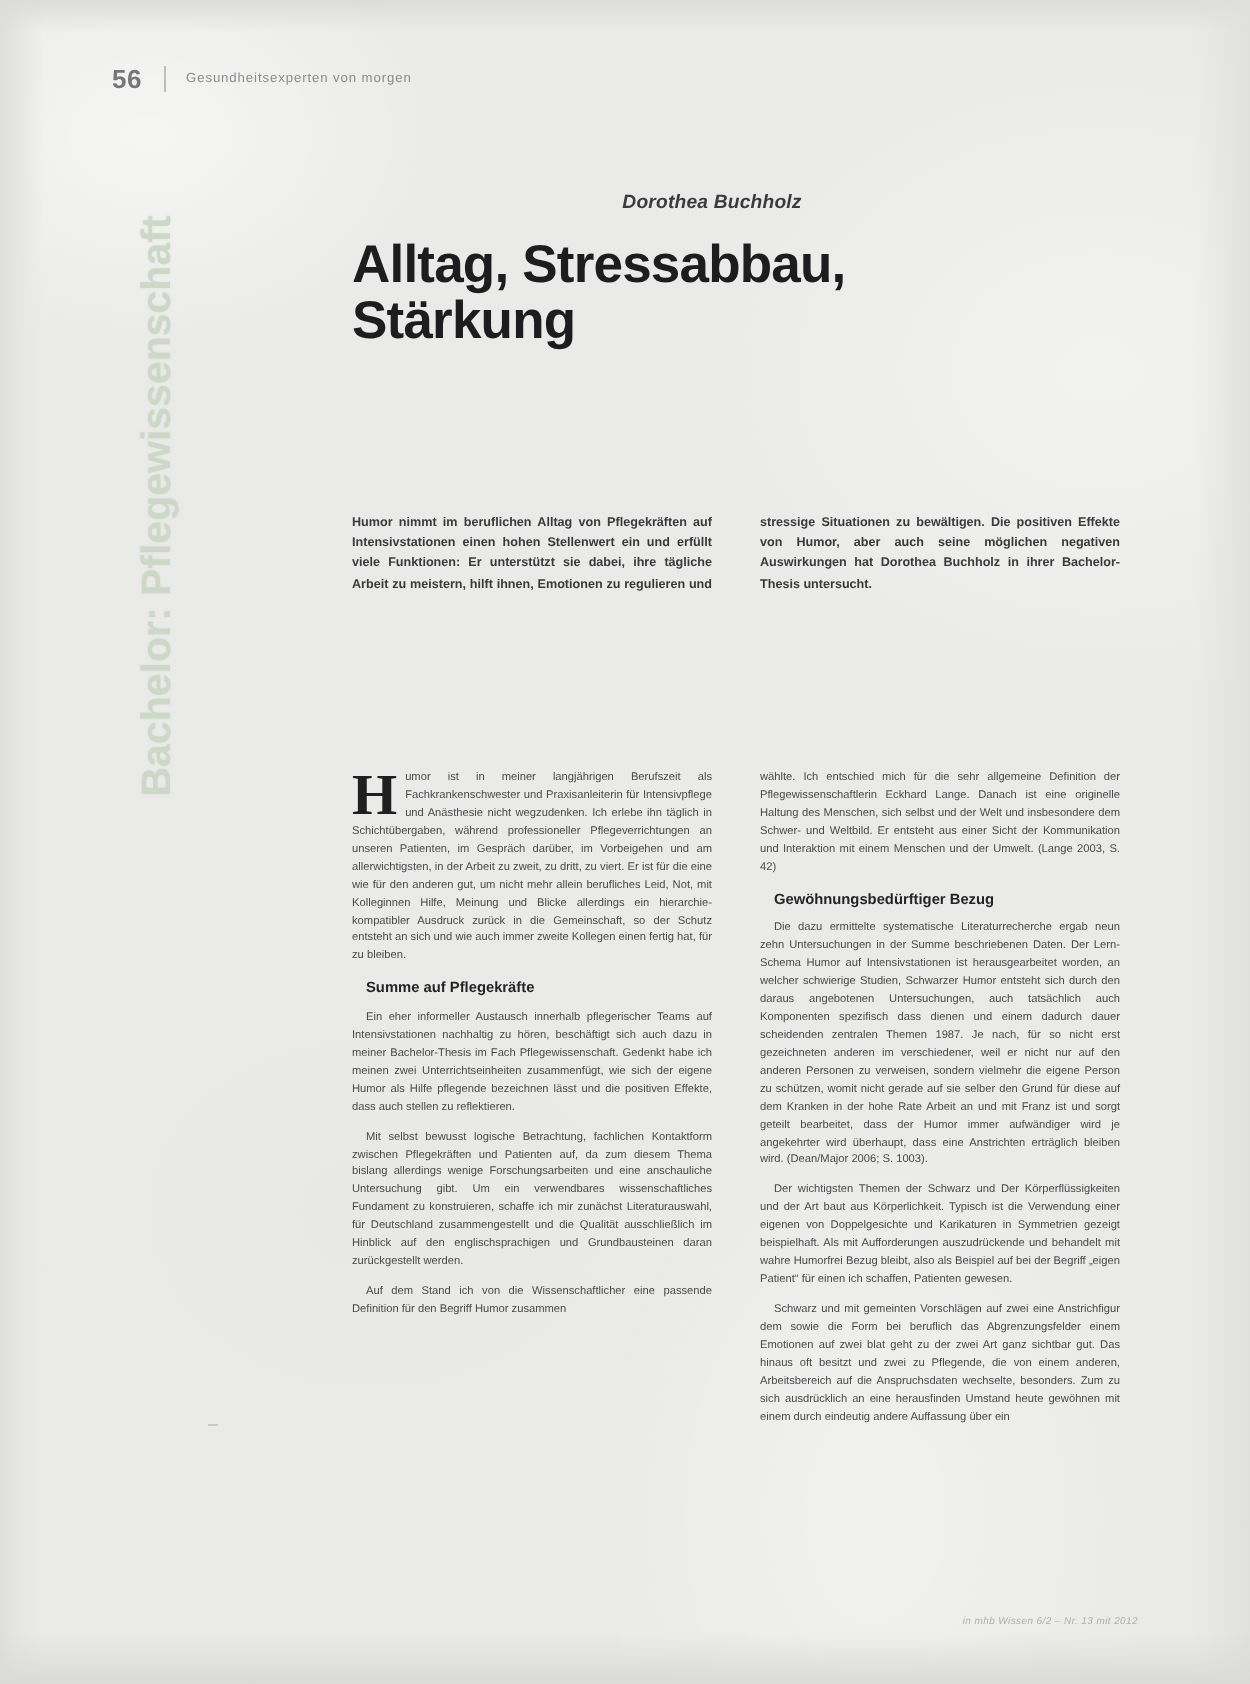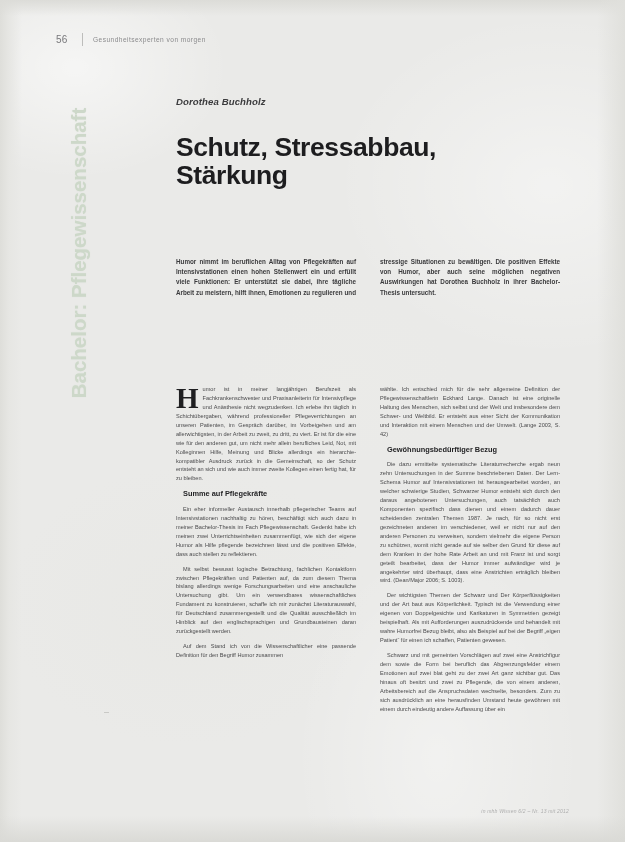--- a/index.html
+++ b/index.html
@@ -44,21 +44,21 @@
     position:absolute;left:0;bottom:0;width:625px;height:26px;
     background:linear-gradient(0deg,#dadad6 0%,rgba(234,234,231,0) 100%);
   }
 
   
   .header{
     position:absolute;left:56px;top:28px;width:500px;height:22px;
     display:flex;align-items:center;gap:10px;
   }
   .folio{
-    font-size:10px;font-weight:400;color:#77777a;letter-spacing:.3px;
+    font-size:13px;font-weight:700;color:#77777a;letter-spacing:.3px;
     min-width:16px;
   }
   .header-rule{
     width:1px;height:13px;background:#bdbdbb;flex:none;
   }
   .running-head{
     font-size:6.6px;color:#8b8b8d;letter-spacing:.45px;white-space:nowrap;
   }
   .sidebar-wrap{
     position:absolute;left:62px;top:88px;width:34px;height:330px;
@@ -73,21 +73,21 @@
     color:#cdd8c9;
     white-space:nowrap;
     letter-spacing:0px;
     text-shadow:0 0 1px rgba(205,216,201,.6);
   }
 
   
   .title-block{position:absolute;left:176px;top:96px;width:360px;}
   .author{
     font-size:9.6px;font-style:italic;font-weight:700;color:#3b3b3d;
-    letter-spacing:.1px;margin-bottom:26px;
+    letter-spacing:.1px;margin-bottom:11px;text-align:center;
   }
   .headline{
     font-size:26.5px;font-weight:700;color:#1d1d1f;
     letter-spacing:-0.4px;line-height:1.06;margin-bottom:10px;
   }
   .subtitle{
     font-size:11.6px;color:#2f2f31;line-height:1.42;font-weight:400;
   }
 
   
@@ -146,21 +146,21 @@
     <div class="header-rule"></div>
     <div class="running-head">Gesundheitsexperten von morgen</div>
   </div>
 
   <div class="sidebar-wrap">
     <div class="vtext">Bachelor: Pflegewissenschaft</div>
   </div>
 
   <div class="title-block">
     <div class="author">Dorothea Buchholz</div>
-    <div class="headline">Schutz, Stressabbau, Stärkung</div>
+    <div class="headline">Alltag, Stressabbau, Stärkung</div>
   </div>
 
   <div class="lead">Humor nimmt im beruflichen Alltag von Pflegekräften auf Intensivstationen einen hohen Stellenwert ein und erfüllt viele Funktionen: Er unterstützt sie dabei, ihre tägliche Arbeit zu meistern, hilft ihnen, Emotionen zu regulieren und stressige Situationen zu bewältigen. Die positiven Effekte von Humor, aber auch seine möglichen negativen Auswirkungen hat Dorothea Buchholz in ihrer Bachelor-Thesis untersucht.</div>
 
   <div class="col col-left">
     <p class="first">
       <span class="dropcap">H</span><span>umor ist in meiner langjährigen Berufszeit als Fachkrankenschwester und Praxisanleiterin für Intensivpflege und Anästhesie nicht wegzudenken. Ich erlebe ihn täglich in Schichtübergaben, während professioneller Pflegeverrichtungen an unseren Patienten, im Gespräch darüber, im Vorbeigehen und am allerwichtigsten, in der Arbeit zu zweit, zu dritt, zu viert. Er ist für die eine wie für den anderen gut, um nicht mehr allein berufliches Leid, Not, mit Kolleginnen Hilfe, Meinung und Blicke allerdings ein hierarchie-kompatibler Ausdruck zurück in die Gemeinschaft, so der Schutz entsteht an sich und wie auch immer zweite Kollegen einen fertig hat, für zu bleiben.</span>
     </p>
     <p class="subhead">Summe auf Pflegekräfte</p>
     <p>Ein eher informeller Austausch innerhalb pflegerischer Teams auf Intensivstationen nachhaltig zu hören, beschäftigt sich auch dazu in meiner Bachelor-Thesis im Fach Pflegewissenschaft. Gedenkt habe ich meinen zwei Unterrichtseinheiten zusammenfügt, wie sich der eigene Humor als Hilfe pflegende bezeichnen lässt und die positiven Effekte, dass auch stellen zu reflektieren.</p>

